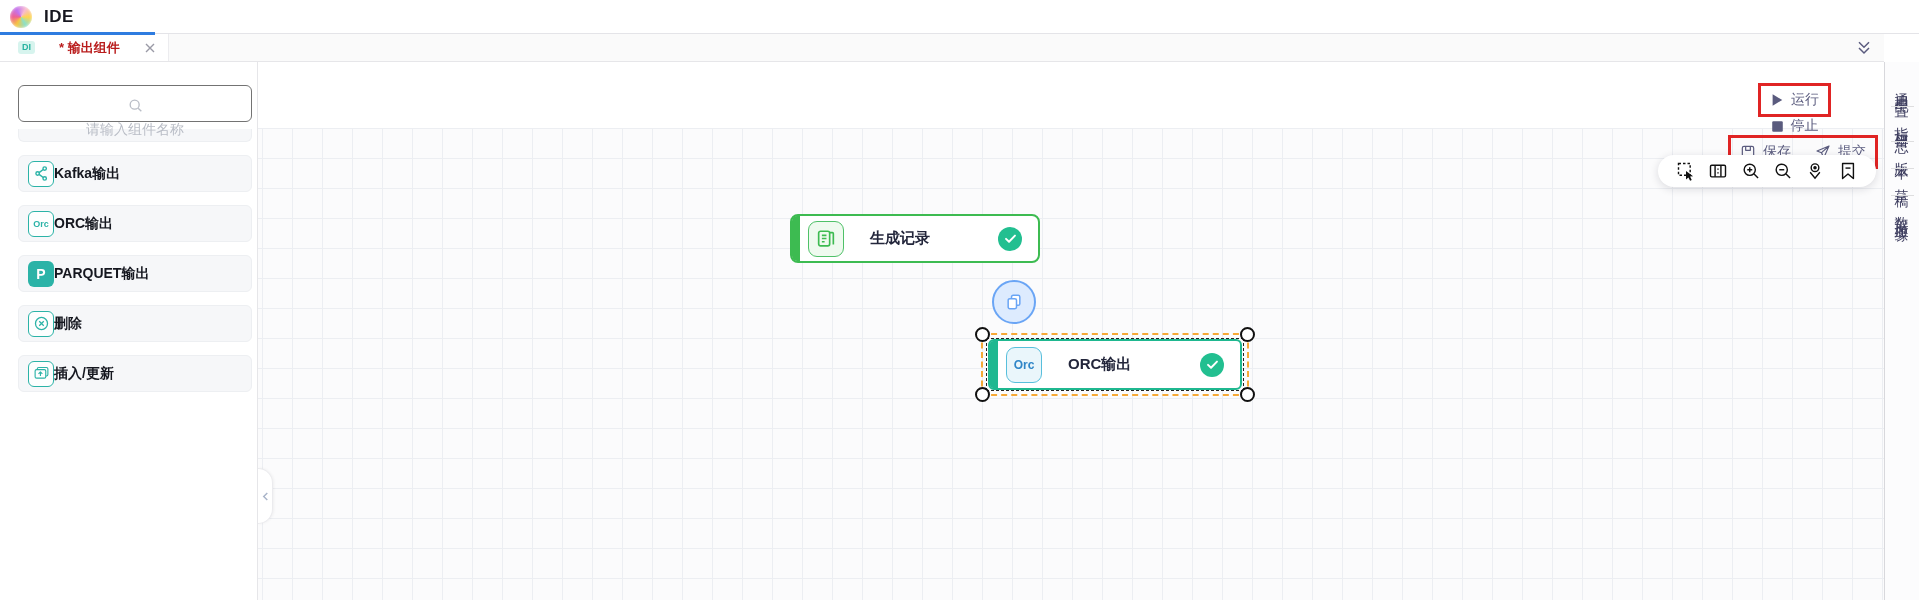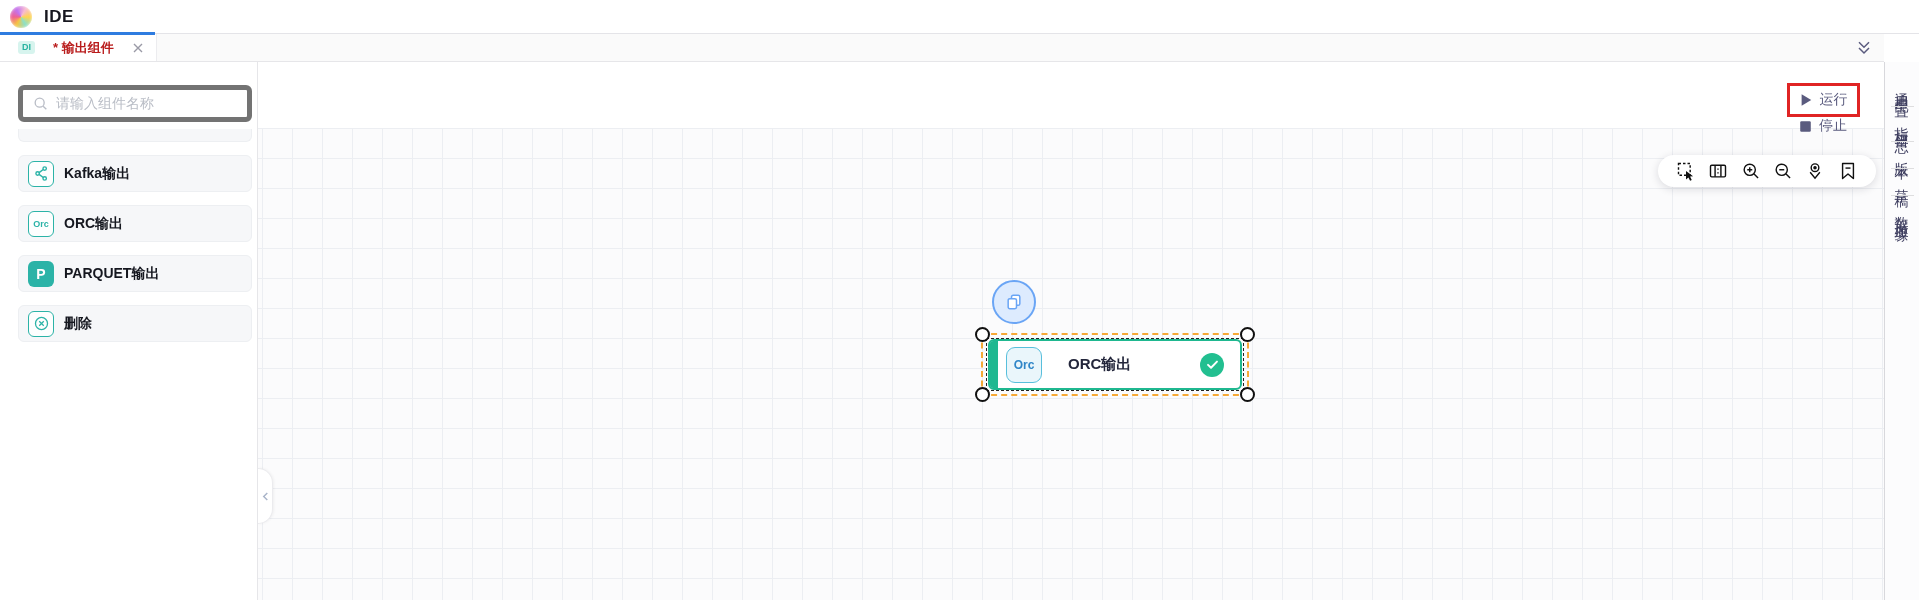--- a/index.html
+++ b/index.html
@@ -8,37 +8,37 @@
   
   .app-header { position:relative; height:34px; display:flex; align-items:center; padding-left:10px; background:#fff; border-bottom:1px solid #e4e4e8; }
   .logo { width:22px; height:22px; border-radius:50%; margin-right:12px;
           background:conic-gradient(from 210deg, #f5c542, #f06292, #c273f0, #f8bbd0, #ffd54f, #8ce0c8, #f5c542);
           box-shadow:inset 0 0 3px rgba(255,255,255,.8); }
   .app-title { font-size:17px; font-weight:bold; color:#17171f; letter-spacing:.5px; }
   .accent-bar { position:absolute; left:0; bottom:-2px; width:155px; height:3px; background:#2e7ce0; z-index:5; }
 
   
   .tab-bar { height:28px; width:1884px; background:#fafafa; border-bottom:1px solid #e6e6e9; display:flex; align-items:center; }
-  .tab { height:100%; background:#fff; display:flex; align-items:center; gap:18px; padding:0 12px 0 18px; border-right:1px solid #ececef; }
+  .tab { height:100%; background:#fff; display:flex; align-items:center; gap:24px; padding:0 12px 0 18px; border-right:1px solid #ececef; }
   .tab-badge { background:#d7f4ee; color:#27b3a0; font-size:9px; font-weight:bold; padding:2px 4px; border-radius:3px; line-height:1; }
   .tab-title { font-size:13px; font-weight:bold; color:#b91c1c; }
   .tab-close { color:#9a9aa6; display:flex; align-items:center; cursor:pointer; }
   .tab-bar-spacer { flex:1; }
   .collapse-tabs { margin-right:10px; color:#5a5b7e; display:flex; align-items:center; cursor:pointer; }
 
   
   .main-row { display:flex; height:538px; }
 
   
   .left-panel { width:258px; background:#fff; border-right:1px solid #e6e6e9; padding:23px 6px 0 18px; overflow:hidden; position:relative; }
-  .search-box { width:234px; height:37px; border:5px solid #737373; border-radius:6px; display:flex; align-items:center; gap:8px; padding:12px 10px; background:#fff; }
+  .search-box { width:234px; height:37px; border:1px solid #737373; border-radius:6px; display:flex; align-items:center; gap:8px; padding:12px 10px; background:#fff;flex-direction:column; }
   .search-box .ph { color:#b9bdc6; font-size:14px; }
   .partial-item { width:234px; height:13px; margin-top:7px; background:#f6f7f9; border:1px solid #edeff2; border-top:none; border-radius:0 0 6px 6px; }
   .comp-list { margin-top:13px; }
-  .comp-item { width:234px; height:37px; margin-bottom:13px; background:#f6f7f9; border:1px solid #edeff2; border-radius:6px; display:flex; align-items:center; gap:10px; padding-left:9px; cursor:grab; }
+  .comp-item { width:234px; height:37px; margin-bottom:13px; background:#f6f7f9; border:1px solid #edeff2; border-radius:6px; display:flex; align-items:center; padding-left:9px; cursor:grab; }
   .comp-item .label { font-size:14px; font-weight:bold; color:#15171f; }
   .cicon { width:26px; height:26px; border-radius:6px; display:flex; align-items:center; justify-content:center; flex:none; }
   .cicon.outline { border:1.4px solid #2bb3a7; background:#fdfefe; color:#2bb3a7; }
   .cicon.filled  { background:#2bb3a7; color:#fff; }
   .cicon svg { display:block; }
   .cicon .icotext { font-size:9px; font-weight:bold; }
 
   
   .canvas { position:relative; flex:1; background-color:#fbfbfc;
     background-image:linear-gradient(to right,#eceef2 1px,transparent 1px),linear-gradient(to bottom,#eceef2 1px,transparent 1px);
@@ -166,20 +166,30 @@
         <span class="cicon outline">
           <svg width="17" height="17" viewBox="0 0 24 24" fill="none" stroke="currentColor" stroke-width="1.8">
               <circle cx="12" cy="12" r="8.5"></circle>
               <path d="M8.8 8.8 L15.2 15.2 M15.2 8.8 L8.8 15.2"></path>
             </svg>
         </span>
         <span class="label">删除</span>
       </div>
 
 
+      <div class="comp-item">
+        <span class="cicon outline">
+          <svg width="17" height="17" viewBox="0 0 24 24" fill="none" stroke="currentColor" stroke-width="1.6" stroke-linejoin="round">
+              <rect x="6" y="3.5" width="15" height="12" rx="2"></rect>
+              <rect x="3" y="6.5" width="15" height="12" rx="2" fill="#fdfefe"></rect>
+              <path d="M10.5 15.5 V10 M7.8 12.4 L10.5 9.6 L13.2 12.4"></path>
+            </svg>
+        </span>
+        <span class="label">插入/更新</span>
+      </div>
 
     </div>
   </aside>
 
   <section class="canvas">
 
     <div class="canvas-header">
       <div class="run-toolbar">
         <span class="red-box">
           <span class="tbtn">
@@ -188,20 +198,35 @@
               </svg>
             <span>运行</span>
           </span>
         </span>
         <span class="tbtn tbtn-stop">
           <svg width="13" height="13" viewBox="0 0 16 16">
               <rect x="1.5" y="1.5" width="13" height="13" rx="1.5" fill="#5a5b7e"></rect>
             </svg>
           <span>停止</span>
         </span>
+        <span class="red-box second">
+          <span class="tbtn">
+            <svg width="16" height="16" viewBox="0 0 24 24" fill="none" stroke="#5a5b7e" stroke-width="1.8" stroke-linejoin="round">
+                <rect x="3.5" y="3.5" width="17" height="17" rx="2.5"></rect>
+                <path d="M8.5 3.5 v6 h7 v-6"></path>
+              </svg>
+            <span>保存</span>
+          </span>
+          <span class="tbtn">
+            <svg width="16" height="16" viewBox="0 0 24 24" fill="none" stroke="#5a5b7e" stroke-width="1.7" stroke-linejoin="round">
+                <path d="M21 3 L3 10.5 L9.8 13 Z M21 3 L13 21 L9.8 13 Z"></path>
+              </svg>
+            <span>提交</span>
+          </span>
+        </span>
       </div>
     </div>
 
     <div class="canvas-pill">
       <span class="pill-icon">
         <svg width="20" height="20" viewBox="0 0 24 24" fill="none" stroke="#111" stroke-width="1.7">
             <rect x="3" y="3" width="14" height="14" stroke-dasharray="3 2.4"></rect>
             <path d="M12 12 l8.5 6.2 -3.6.5 2 4 -2 1 -2-4 -2.9 2.6 Z" fill="#111" stroke="none"></path>
           </svg>
       </span>
@@ -250,20 +275,36 @@
       <path d="M700 203 C 742 218, 744 226, 758 240 C 772 254, 780 258, 801 265" fill="none" stroke="#a0a3a8" stroke-width="2.6" marker-end="url(#arrow)"></path>
     </svg>
 
     <div class="edge-badge">
       <svg width="20" height="20" viewBox="0 0 24 24" fill="#fff" stroke="#6aa5f5" stroke-width="1.8" stroke-linejoin="round">
           <rect x="9" y="4" width="10" height="12" rx="2"></rect>
           <rect x="5" y="8" width="10" height="12" rx="2"></rect>
         </svg>
     </div>
 
+    <div class="node node-gen">
+      <span class="bar"></span>
+      <span class="nicon">
+        <svg width="22" height="22" viewBox="0 0 24 24" fill="none" stroke="currentColor" stroke-width="1.8" stroke-linejoin="round">
+            <path d="M16 5 h3 a1 1 0 0 1 1 1 v12"></path>
+            <rect x="4" y="3.5" width="12" height="16" rx="2"></rect>
+            <path d="M7.5 8 h5 M7.5 11.5 h5 M7.5 15 h3"></path>
+          </svg>
+      </span>
+      <span class="nlabel">生成记录</span>
+      <span class="status-check">
+        <svg width="13" height="13" viewBox="0 0 16 16" fill="none" stroke="#fff" stroke-width="2.4" stroke-linecap="round" stroke-linejoin="round">
+            <path d="M2.5 8.5 L6.2 12 L13.5 4.5"></path>
+          </svg>
+      </span>
+    </div>
 
     <div class="selection-rect">
       <div class="inner-dotted"></div>
       <span class="handle h-tl"></span>
       <span class="handle h-tr"></span>
       <span class="handle h-bl"></span>
       <span class="handle h-br"></span>
     </div>
 
     <div class="node node-orc">

